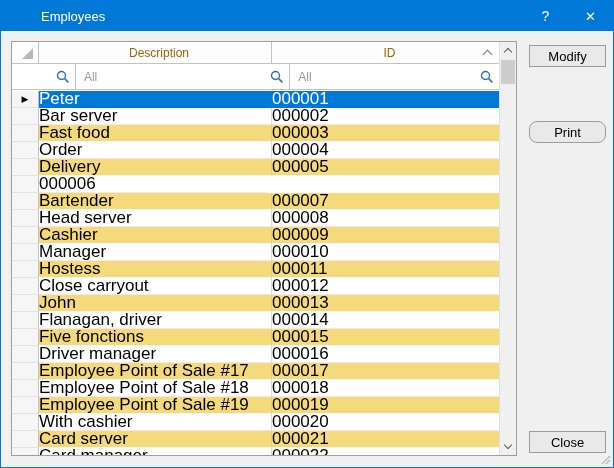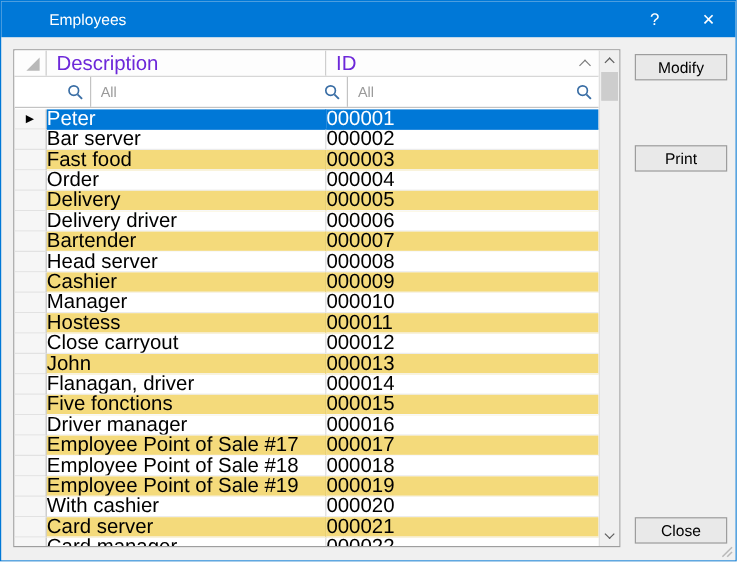--- a/index.html
+++ b/index.html
@@ -35,22 +35,22 @@
 
   .hdr-row { display:flex; height:22px; background:#fdfdfd; border-bottom:1px solid #c3c3c3; }
   .hdr-corner {
     width:27px; border-right:1px solid #c3c3c3; position:relative; background:#fdfdfd;
   }
   .corner-tri {
     position:absolute; right:5px; bottom:4px; width:0; height:0;
     border-left:11px solid transparent; border-bottom:11px solid #b8b8b8;
   }
   .hdr-cell {
-    display:flex; align-items:center; padding-left:8px; font-size:17px; color:#6d28d9;
-    border-right:1px solid #c3c3c3; position:relative; background:#fdfdfd;
+    display:flex; align-items:center; padding-left:8px; font-size:12px; color:#a16207;
+    border-right:1px solid #c3c3c3; position:relative; background:#fdfdfd;justify-content:center;
   }
   .hdr-desc { width:233px; }
   .hdr-id { width:227px; border-right:none; }
   .sort-chevron {
     position:absolute; right:8px; top:9px; width:7px; height:7px;
     border-left:1px solid #7a7a7a; border-top:1px solid #7a7a7a;
     transform:rotate(45deg);
   }
 
   .filter-row { display:flex; height:26px; background:#fff; border-bottom:1px solid #c3c3c3;padding-left:39px; }
@@ -106,21 +106,21 @@
   .scroll-thumb { position:absolute; left:1px; top:18px; width:14px; height:24px; background:#cdcdcd; }
 
   
   .side-btn {
     position:absolute; left:528px; width:77px; height:22px;
     background:#e9e9e9; border:1px solid #9d9d9d;
     font-family:"Liberation Sans", sans-serif; font-size:13px; color:#000;
     display:flex; align-items:center; justify-content:center; cursor:default;
   }
   .btn-modify { top:44px; }
-  .btn-print  { top:120px; }
+  .btn-print  { top:120px;border-radius:8px; }
   .btn-close  { top:430px; }
 
   .resize-grip { position:absolute; right:2px; bottom:2px; width:13px; height:13px; }
 </style>
 </head>
 <body>
 
 <div class="window">
 
   <div class="titlebar">
@@ -195,21 +195,20 @@
             <div class="cell desc">Order</div>
             <div class="cell id">000004</div>
           </div>
           <div class="grid-row highlight">
             <div class="row-head"></div>
             <div class="cell desc">Delivery</div>
             <div class="cell id">000005</div>
           </div>
           <div class="grid-row">
             <div class="row-head"></div>
-            <div class="cell desc">Delivery driver</div>
             <div class="cell id">000006</div>
           </div>
           <div class="grid-row highlight">
             <div class="row-head"></div>
             <div class="cell desc">Bartender</div>
             <div class="cell id">000007</div>
           </div>
           <div class="grid-row">
             <div class="row-head"></div>
             <div class="cell desc">Head server</div>

